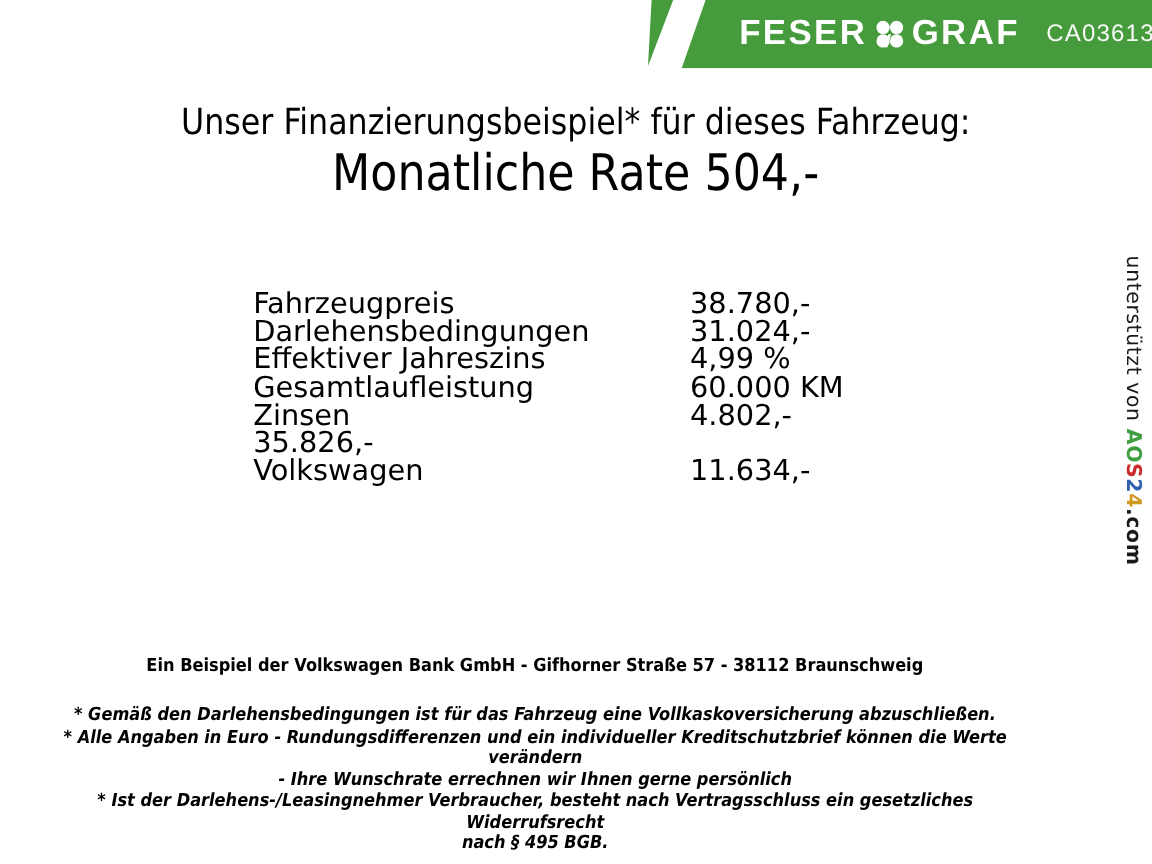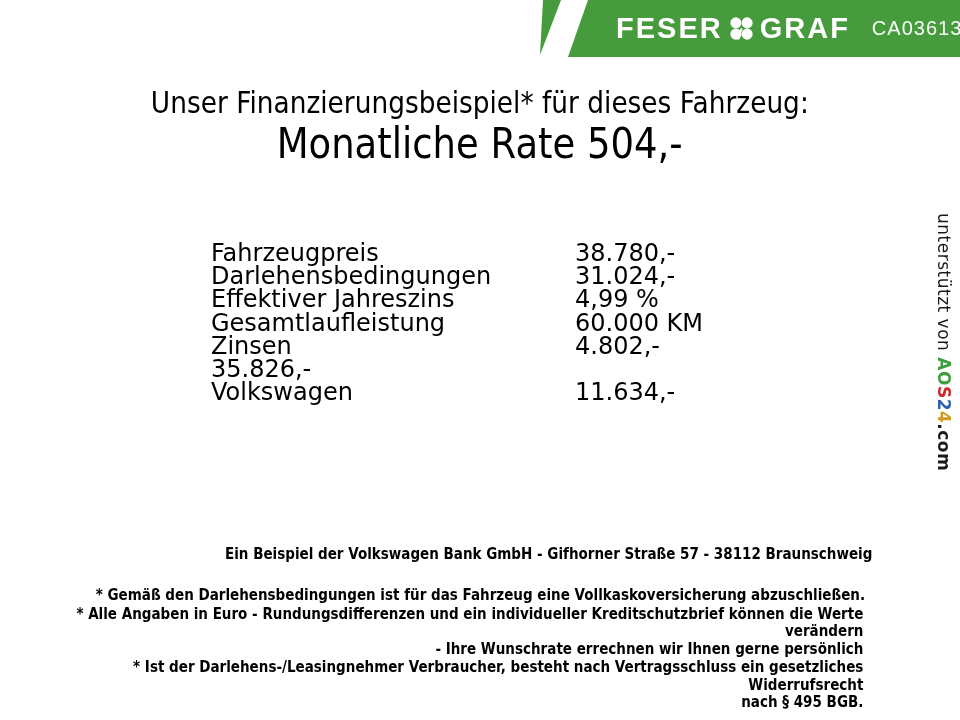--- a/index.html
+++ b/index.html
@@ -33,26 +33,25 @@
   .title-block{position:absolute;top:86px;left:0;width:960px;text-align:center;}
   .title-line1{font-size:30px;line-height:34px;}
   .title-line2{font-size:42px;line-height:46px;margin-top:1px;}
   .cond{display:inline-block;transform:scaleX(.88);transform-origin:50% 50%;white-space:nowrap;}
   
   .finance-table{position:absolute;left:211px;top:241px;}
   .frow{display:flex;height:23.3px;align-items:center;font-size:24px;}
   .frow .lbl{width:364px;}
   
   .footer-block{
-    position:absolute;top:545px;left:0;width:892px;text-align:right;
+    position:absolute;top:545px;left:0;width:892px;text-align:center;
     font-weight:700;
-    margin-left:16px;
   }
   .bank-line{font-size:15px;line-height:18px;margin-bottom:24px;}
-  .footnote{font-size:15px;line-height:17.5px;margin:0 0 1px 0;}
+  .footnote{font-size:15px;line-height:17.5px;margin:0 0 1px 0;font-style:italic;}
   .footnote .cond2{white-space:pre-line;}
   .cond2{display:inline-block;transform:scaleX(.9);transform-origin:50% 50%;}
   
   .vertical-support{
     position:absolute;top:213px;right:8px;
     writing-mode:vertical-rl;
     font-size:17px;line-height:1;letter-spacing:.5px;color:#1a1a1a;
   }
   .aos-bold{font-weight:700;}
 </style>

